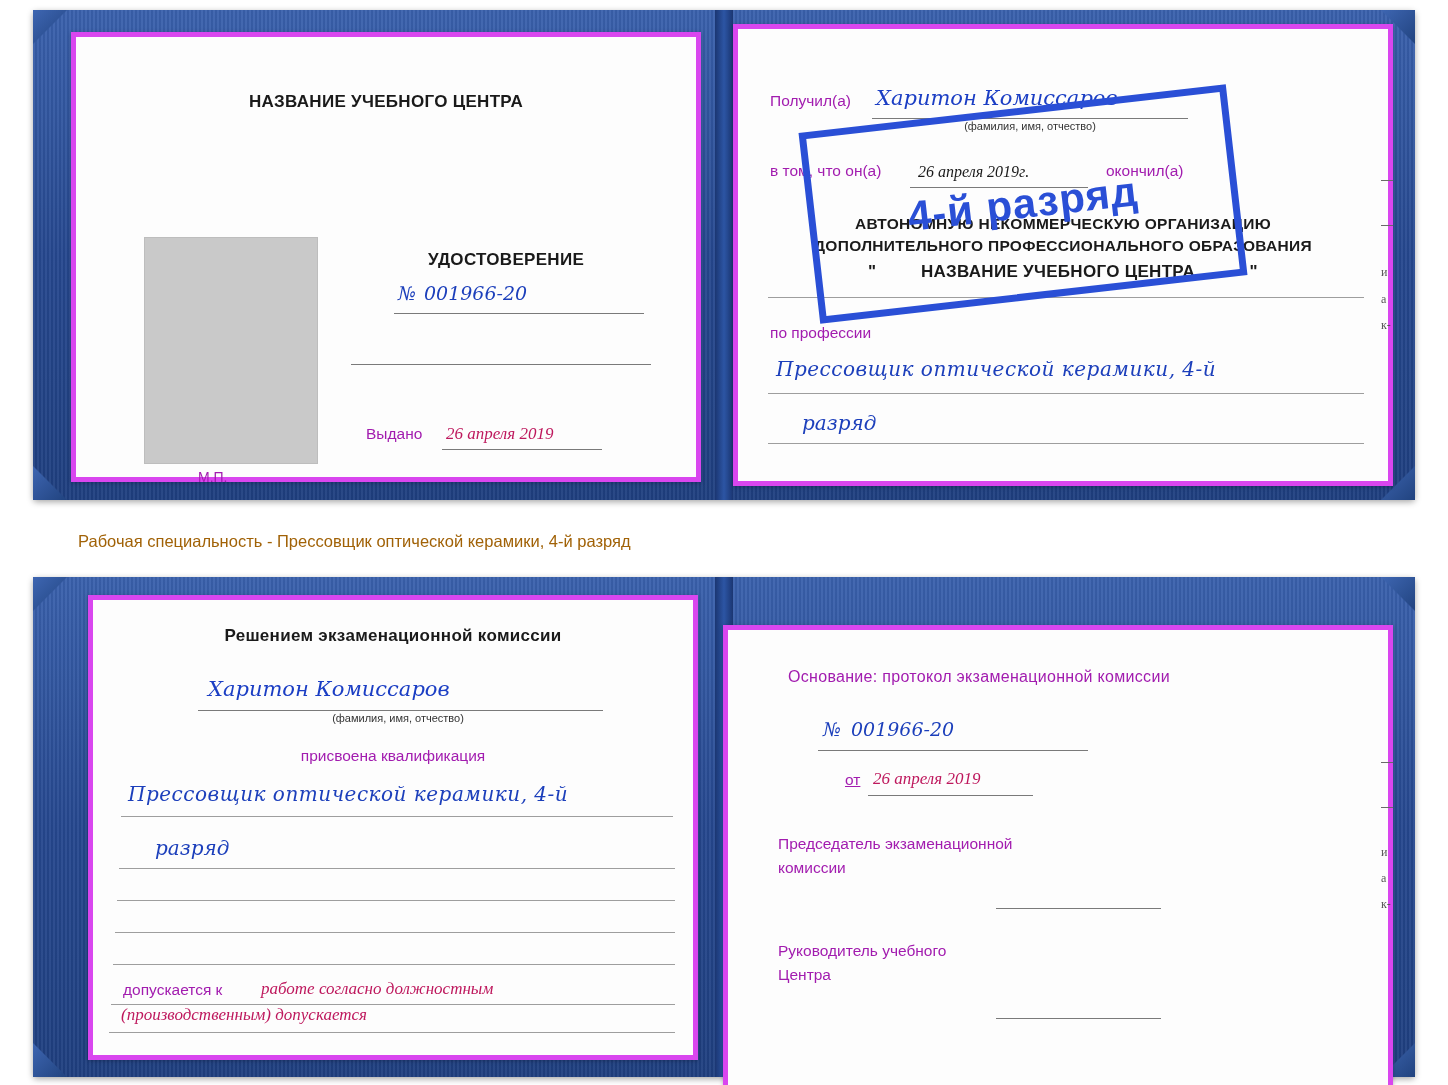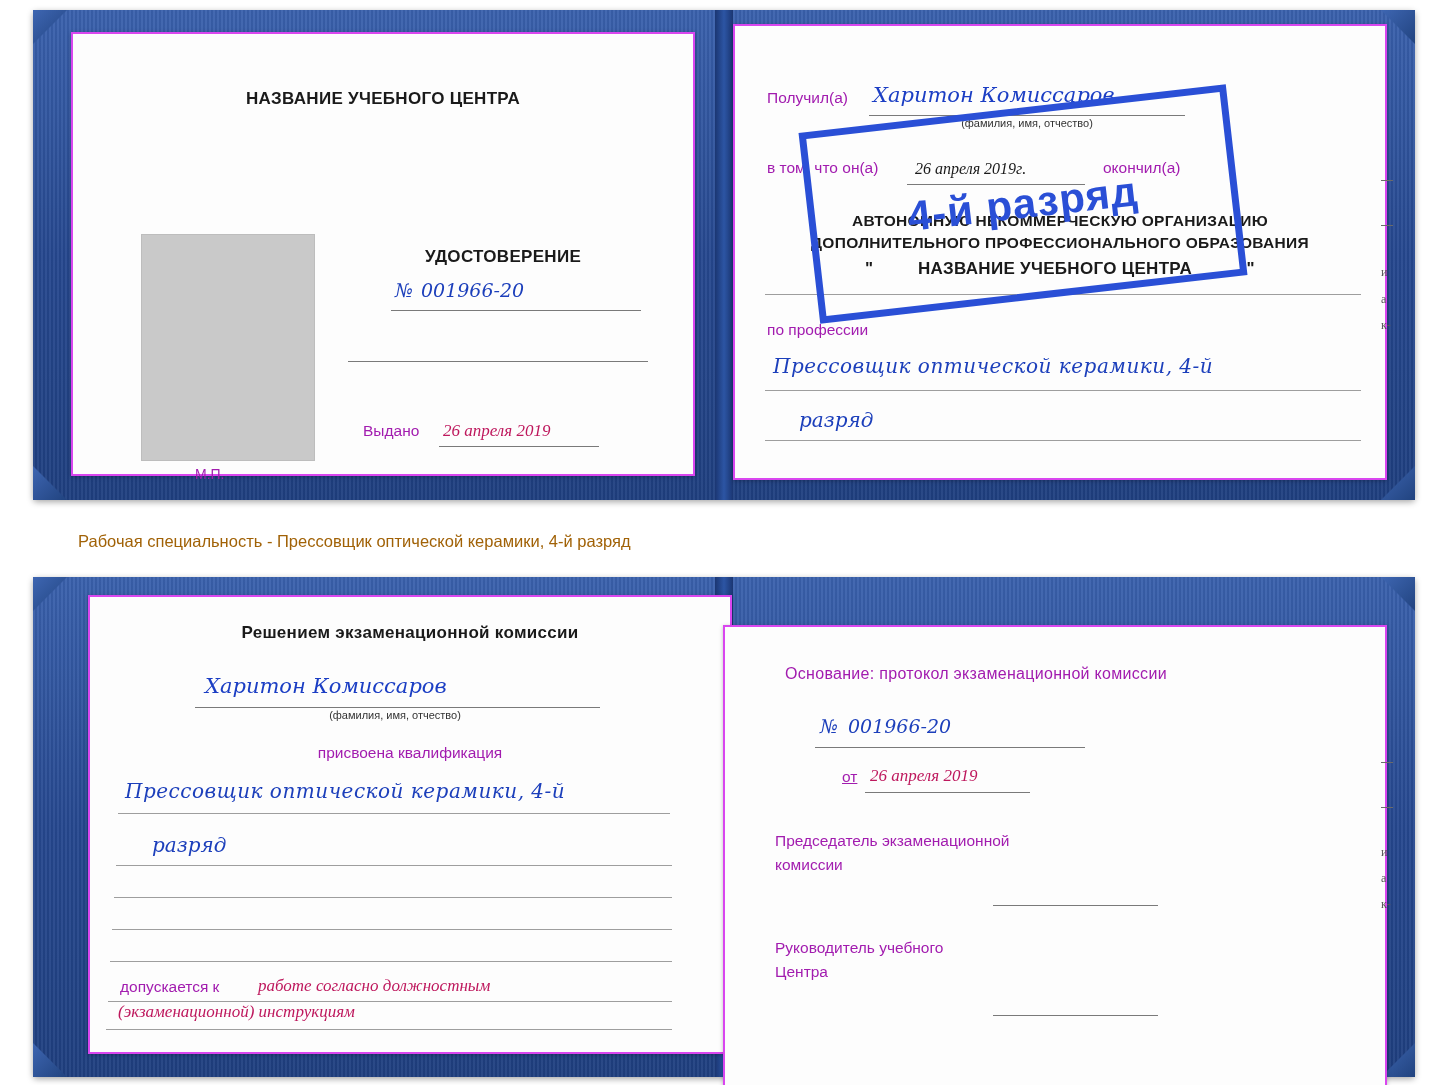--- a/index.html
+++ b/index.html
@@ -55,26 +55,26 @@
     left: 50%;
     width: 18px;
     margin-left: -9px;
     background: linear-gradient(90deg, #1b3672, #2c55a4, #1b3672);
   }
 
   
   .leaf {
     position: absolute;
     background: #fdfdfd;
-    border: 2px solid #d946ef;
+    border: 5px solid #d946ef;
     box-shadow: 0 1px 4px rgba(0,0,0,0.25);
   }
   .booklet.top .leaf.left   { left: 38px;  top: 22px;  width: 620px; height: 440px; }
   .booklet.top .leaf.right  { left: 700px; top: 14px;  width: 650px; height: 452px; }
-  .booklet.bottom .leaf.left  { left: 55px;  top: 18px;  width: 600px; height: 455px; padding-left: 40px; }
+  .booklet.bottom .leaf.left  { left: 55px;  top: 18px;  width: 600px; height: 455px; }
   .booklet.bottom .leaf.right { left: 690px; top: 12px;  width: 660px; height: 462px; margin-top: 36px; }
 
   
   .corner {
     position: absolute;
     width: 34px; height: 34px;
     background: linear-gradient(135deg, #3e66b2 0%, #21437f 100%);
   }
 
   
@@ -284,21 +284,21 @@
       <div class="hand" style="position:absolute;left:62px;top:236px;font-size:20px;">разряд</div>
       <div class="rule-light" style="left:26px;top:268px;width:556px;"></div>
 
       <div class="rule-light" style="left:24px;top:300px;width:558px;"></div>
       <div class="rule-light" style="left:22px;top:332px;width:560px;"></div>
       <div class="rule-light" style="left:20px;top:364px;width:562px;"></div>
 
       <div class="lbl" style="position:absolute;left:30px;top:381px;">допускается к</div>
       <div class="typed-dark" style="position:absolute;left:168px;top:379px;">работе согласно должностным</div>
       <div class="rule-light" style="left:18px;top:404px;width:564px;"></div>
-      <div class="typed-dark" style="position:absolute;left:28px;top:405px;">(экзаменационной) инструкциям</div>
+      <div class="typed-dark" style="position:absolute;left:28px;top:405px;">(производственным) допускается</div>
       <div class="rule-light" style="left:16px;top:432px;width:566px;"></div>
     </div>
 
     <div class="leaf right">
       <div class="lbl" style="position:absolute;left:60px;top:38px;font-size:16px;letter-spacing:0.3px;">Основание: протокол экзаменационной комиссии</div>
 
       <div style="position:absolute;left:95px;top:88px;display:flex;align-items:baseline;gap:10px;">
         <span class="hand">№</span>
         <span class="hand">001966-20</span>
       </div>

